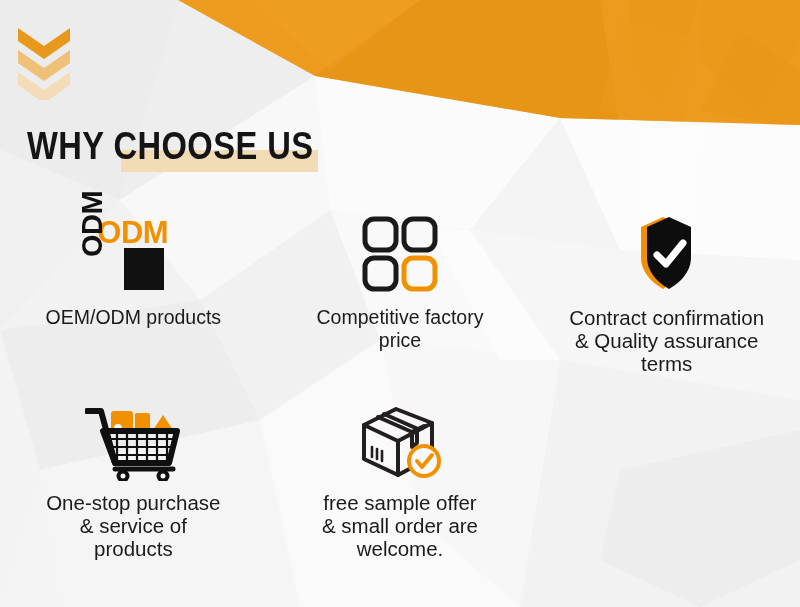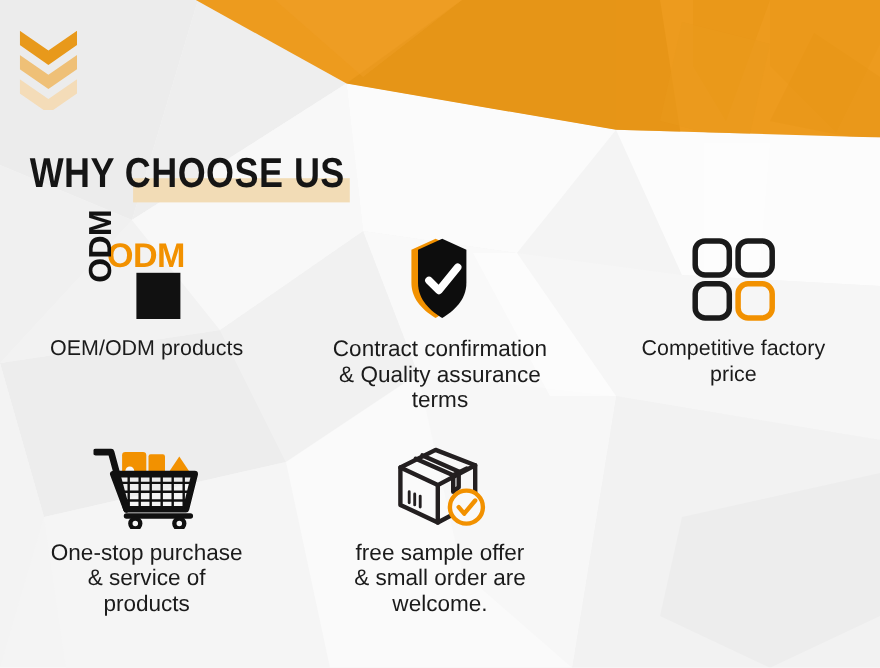--- a/index.html
+++ b/index.html
@@ -32,21 +32,21 @@
     left: 18px;
     top: 28px;
     width: 52px;
     height: 72px;
   }
 
   
   .heading-wrap {
     position: absolute;
     left: 27px;
-    top: 136px;
+    top: 124px;
     height: 50px;
   }
   .heading-hl {
     position: absolute;
     left: 94px;
     top: 26px;
     width: 197px;
     height: 22px;
     background: #f2dcb6;
   }
@@ -205,47 +205,47 @@
         <div class="odm">
           <div class="odm-top">ODM</div>
           <div class="odm-side">ODM</div>
           <div class="odm-sq"></div>
         </div>
       </div>
       <div class="cell-label">OEM/ODM products</div>
     </div>
 
 
-    <div class="cell row2">
-      <div class="icon-box">
-        <svg width="80" height="82" viewBox="0 0 80 82">
-
-          <path d="M14,14 L36,4 L58,14 L58,44 C58,60 46,70 36,76 C26,70 14,60 14,44 Z" fill="#f29100"></path>
-
-          <path d="M20,14 L42,4 L64,14 L64,44 C64,60 52,70 42,76 C32,70 20,60 20,44 Z" fill="#0d0d0d"></path>
-
-          <polyline points="30,42 39,51 56,30" fill="none" stroke="#ffffff" stroke-width="7" stroke-linecap="round" stroke-linejoin="round"></polyline>
-        </svg>
-      </div>
-      <div class="cell-label">Contract confirmation
-&amp; Quality assurance
-terms</div>
-    </div>
-
     <div class="cell">
       <div class="icon-box">
         <svg width="78" height="78" viewBox="0 0 78 78">
           <rect x="4" y="4" width="31" height="31" rx="9" fill="none" stroke="#1a1a1a" stroke-width="5"></rect>
           <rect x="43" y="4" width="31" height="31" rx="9" fill="none" stroke="#1a1a1a" stroke-width="5"></rect>
           <rect x="4" y="43" width="31" height="31" rx="9" fill="none" stroke="#1a1a1a" stroke-width="5"></rect>
           <rect x="43" y="43" width="31" height="31" rx="9" fill="none" stroke="#f29100" stroke-width="5"></rect>
         </svg>
       </div>
       <div class="cell-label">Competitive factory
 price</div>
+    </div>
+
+    <div class="cell row2">
+      <div class="icon-box">
+        <svg width="80" height="82" viewBox="0 0 80 82">
+
+          <path d="M14,14 L36,4 L58,14 L58,44 C58,60 46,70 36,76 C26,70 14,60 14,44 Z" fill="#f29100"></path>
+
+          <path d="M20,14 L42,4 L64,14 L64,44 C64,60 52,70 42,76 C32,70 20,60 20,44 Z" fill="#0d0d0d"></path>
+
+          <polyline points="30,42 39,51 56,30" fill="none" stroke="#ffffff" stroke-width="7" stroke-linecap="round" stroke-linejoin="round"></polyline>
+        </svg>
+      </div>
+      <div class="cell-label">Contract confirmation
+&amp; Quality assurance
+terms</div>
     </div>
 
     <div class="cell row2">
       <div class="icon-box">
         <svg width="96" height="84" viewBox="0 0 96 84">
 
           <rect x="26" y="14" width="22" height="22" rx="3" fill="#f29100"></rect>
           <circle cx="33" cy="31" r="4" fill="#f9f9f9"></circle>
           <rect x="50" y="16" width="15" height="20" rx="2" fill="#f29100"></rect>
           <polygon points="66,36 78,18 90,36" fill="#f29100"></polygon>

